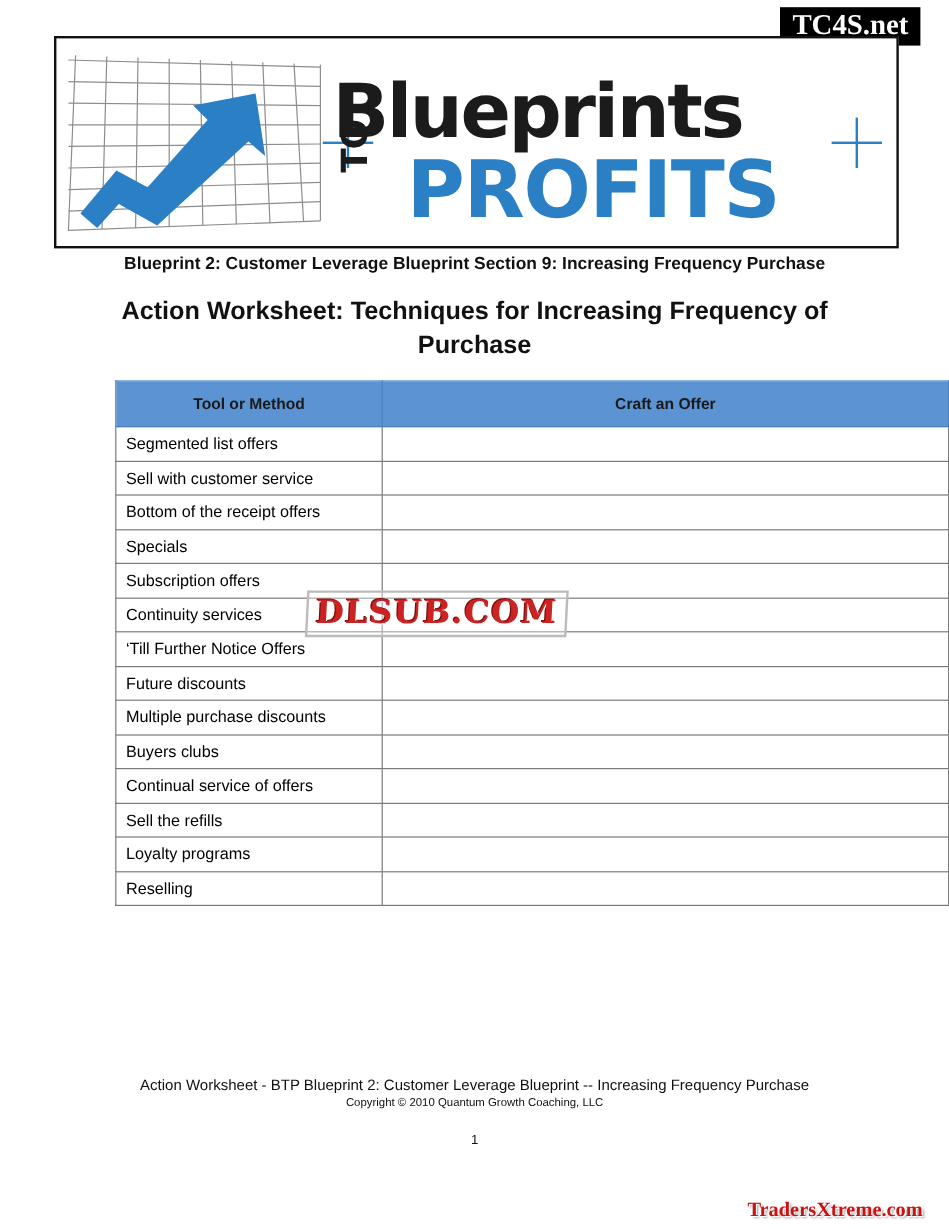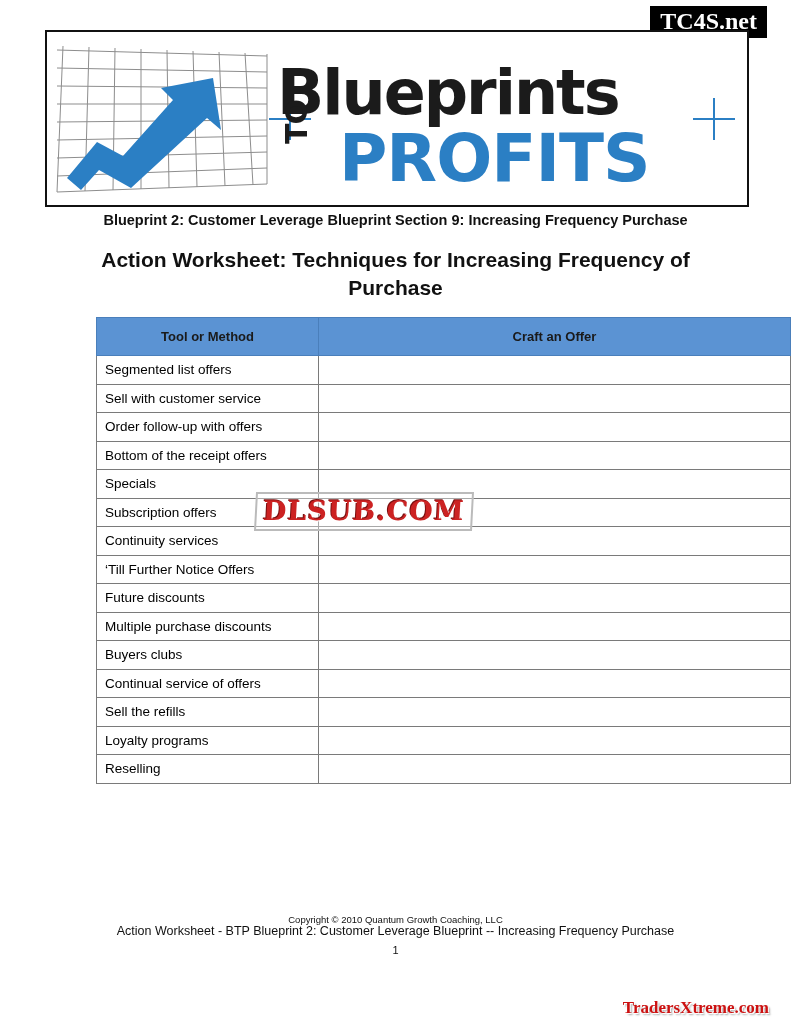--- a/index.html
+++ b/index.html
@@ -186,21 +186,20 @@
 
   
   .footer-line {
     position: absolute;
     left: 0;
     right: 0;
     top: 897px;
     text-align: center;
     font-size: 12.5px;
     color: #111;
-    margin-top: 27px;
   }
   .footer-copy {
     position: absolute;
     left: 0;
     right: 0;
     top: 914px;
     text-align: center;
     font-size: 9.5px;
     color: #111;
   }
@@ -281,24 +280,20 @@
     <tbody id="table-body">
         <tr>
           <td class="cell-tool">Segmented list offers</td>
           <td class="cell-offer"></td>
         </tr>
         <tr>
           <td class="cell-tool">Sell with customer service</td>
           <td class="cell-offer"></td>
         </tr>
         <tr>
-          <td class="cell-tool">Order follow-up with offers</td>
-          <td class="cell-offer"></td>
-        </tr>
-        <tr>
           <td class="cell-tool">Bottom of the receipt offers</td>
           <td class="cell-offer"></td>
         </tr>
         <tr>
           <td class="cell-tool">Specials</td>
           <td class="cell-offer"></td>
         </tr>
         <tr>
           <td class="cell-tool">Subscription offers</td>
           <td class="cell-offer"></td>

